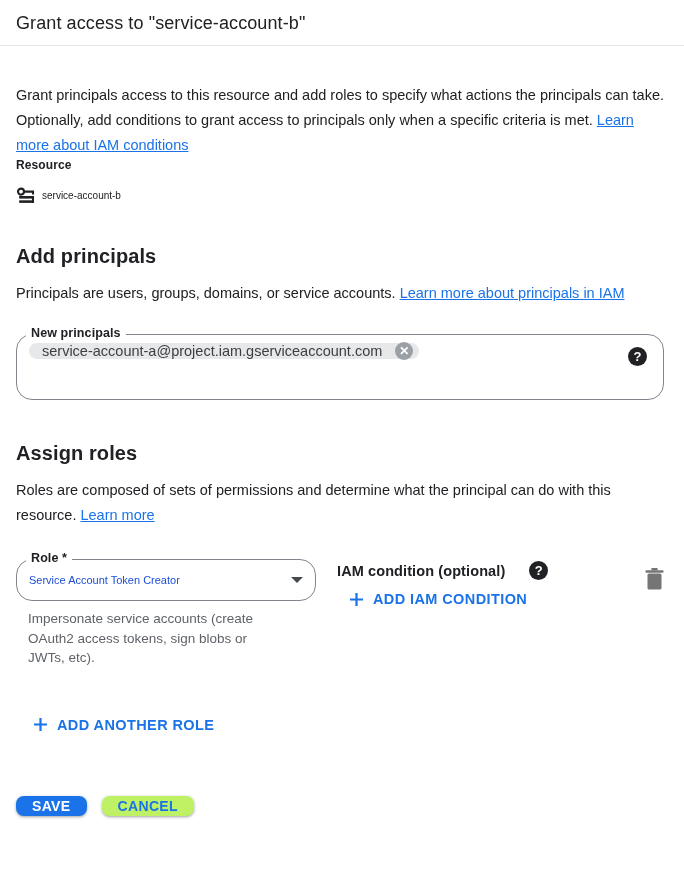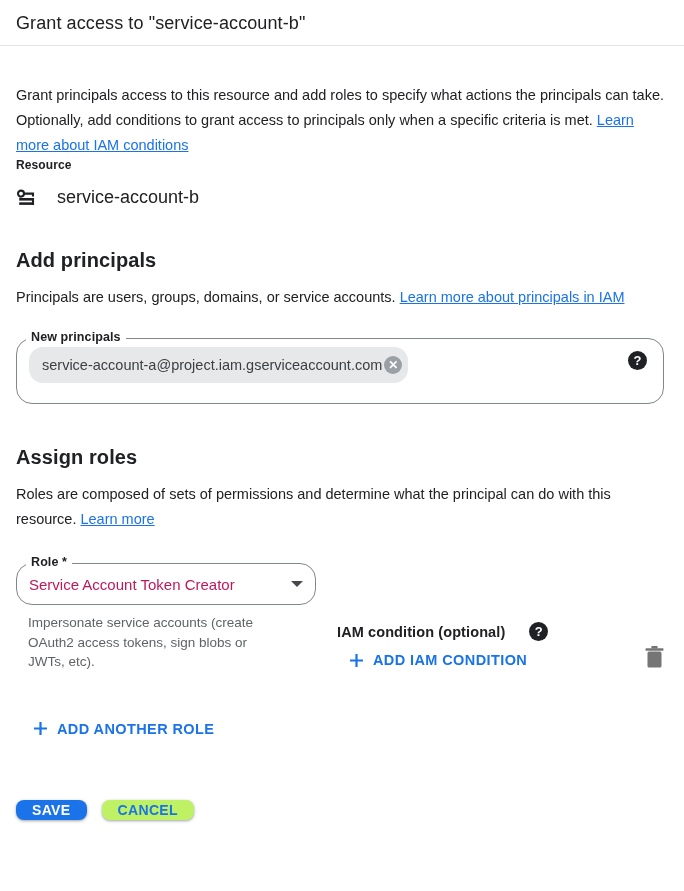--- a/index.html
+++ b/index.html
@@ -17,43 +17,43 @@
   .panel-title { font-size: 18px; font-weight: 400; color: #202124; letter-spacing: .1px; }
 
   .content { padding: 0 20px 0 16px; }
 
   p.body-text { font-size: 14.5px; line-height: 25px; color: #202124; }
   .intro { margin-top: 37px; }
   a.inline-link { color: #1a73e8; text-decoration: underline; cursor: pointer; }
 
   
   .resource-heading { font-size: 12px; font-weight: 700; letter-spacing: .1px; }
-  .resource-row { margin-top: 15px; display: flex; align-items: center; gap: 22px; font-size: 18px; }
+  .resource-row { margin-top: 15px; display: flex; align-items: center; gap: 7px; font-size: 10px; }
   .sa-icon { display: inline-flex; flex: none; }
 
   
   .section-heading { font-size: 20px; font-weight: 700; letter-spacing: .1px; }
   .add-principals-heading { margin-top: 41px; }
   .principals-desc { margin-top: 13px; }
 
   
   .outlined-field { position: relative; border: 1px solid #80868b; border-radius: 16px; background: #fff; }
   .field-label {
     position: absolute; top: -9px; left: 9px;
     background: #fff; padding: 0 5px;
     font-size: 12.5px; font-weight: 700; color: #202124; letter-spacing: .1px;
     white-space: nowrap;
   }
   .principals-field { margin-top: 28px; height: 66px; cursor: text; }
 
   
   .chip {
     position: absolute; left: 12px; top: 8px;
-    display: inline-flex; align-items: center; gap: 2px;
-    height: 36px; padding: 0 6px 0 13px;
+    display: inline-flex; align-items: center; gap: 13px;
+    height: 16px; padding: 0 6px 0 13px;
     background: #e7e8ea; border-radius: 14px;
     font-size: 14.5px; color: #3c4043; white-space: nowrap; justify-content: center;
   }
   .chip-close {
     width: 18px; height: 18px; border-radius: 50%;
     background: #9aa0a6; color: #fff;
     display: inline-flex; align-items: center; justify-content: center;
     font-size: 12px; font-weight: 700; cursor: pointer; line-height: 1;
   }
   .help-icon {
@@ -61,27 +61,27 @@
     background: #202124; color: #fff;
     display: inline-flex; align-items: center; justify-content: center;
     font-size: 13px; font-weight: 700; cursor: pointer; flex: none; line-height: 1;
   }
   .field-help { position: absolute; right: 16px; top: 12px; }
 
   
   .assign-roles-heading { margin-top: 42px; }
   .roles-desc { margin-top: 13px; max-width: 600px; }
 
-  .role-row { margin-top: 31px; display: flex; align-items: flex-end; }
+  .role-row { margin-top: 31px; display: flex; align-items: flex-start; }
   .role-col { width: 300px; flex: none; }
   .role-field {
     height: 42px; display: flex; align-items: center;
     padding: 0 12px; cursor: pointer;
   }
-  .role-value { font-size: 15px; color: #be185d; }
+  .role-value { font-size: 11px; color: #1d4ed8; }
   .dropdown-arrow {
     margin-left: auto;
     width: 0; height: 0;
     border-left: 6px solid transparent; border-right: 6px solid transparent;
     border-top: 6px solid #464a4e;
   }
   .role-helper {
     margin: 8px 0 0 12px; width: 246px;
     font-size: 13.5px; line-height: 19.5px; color: #5f6368;
   }

